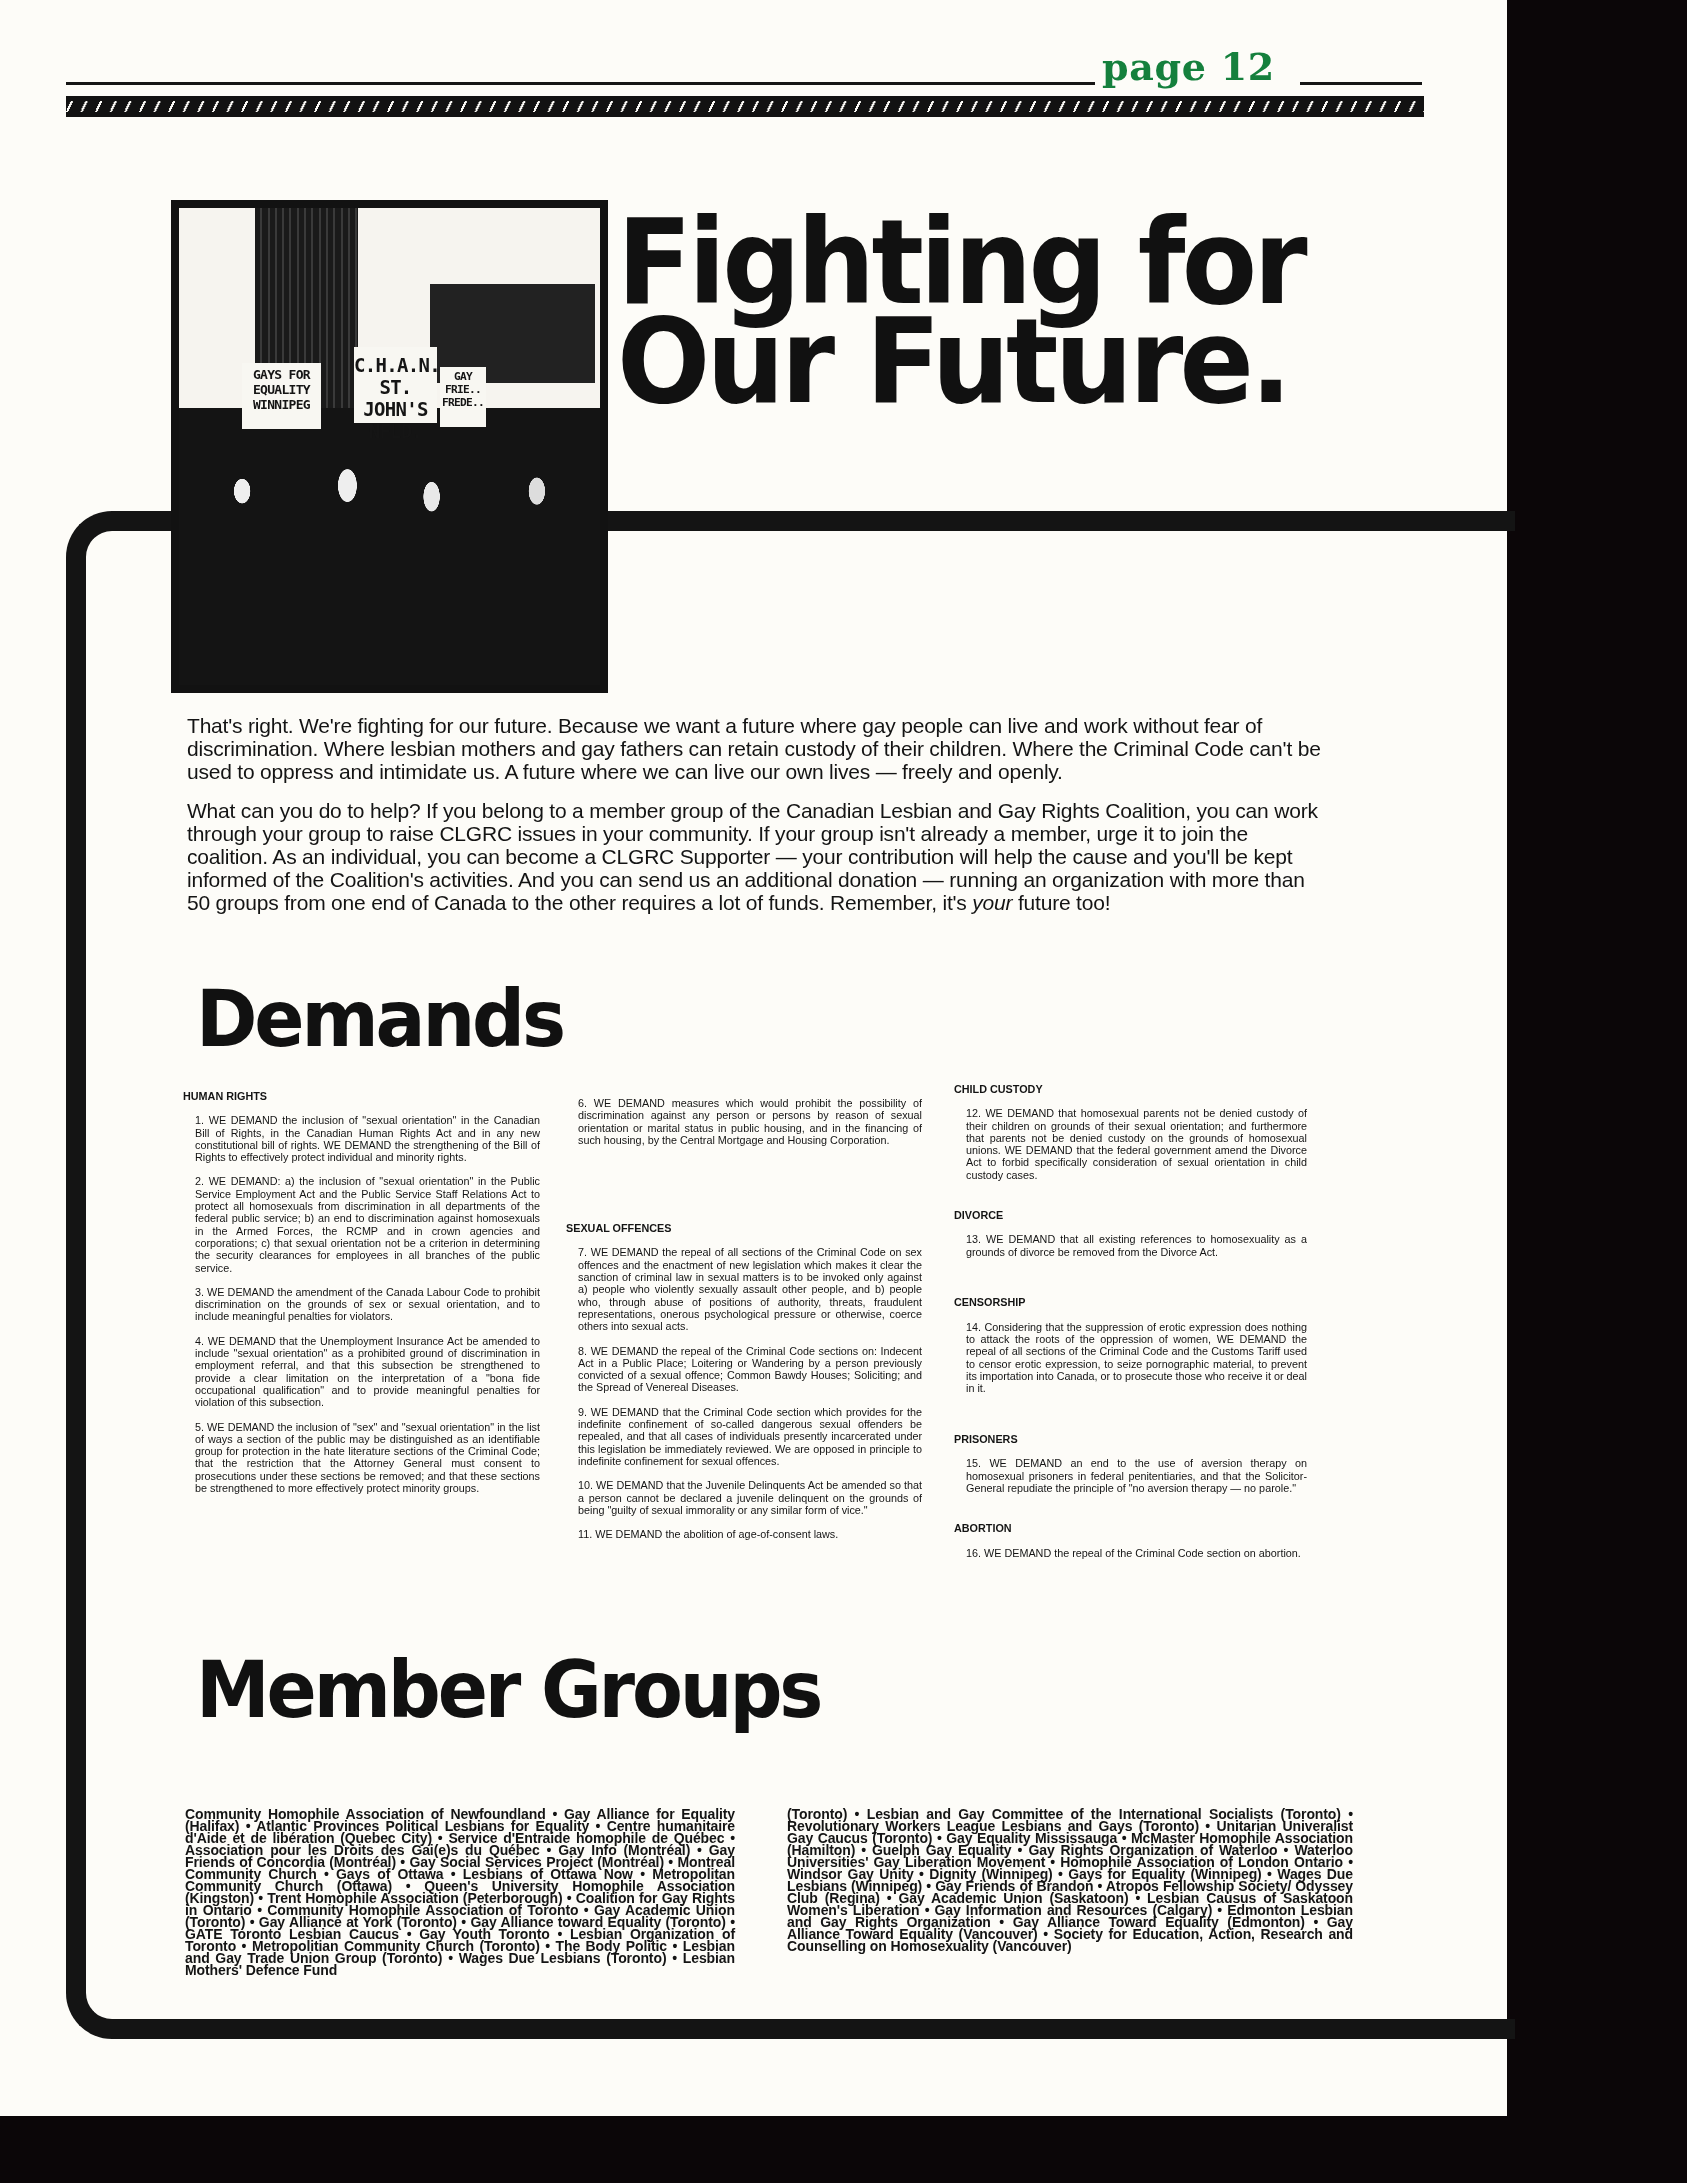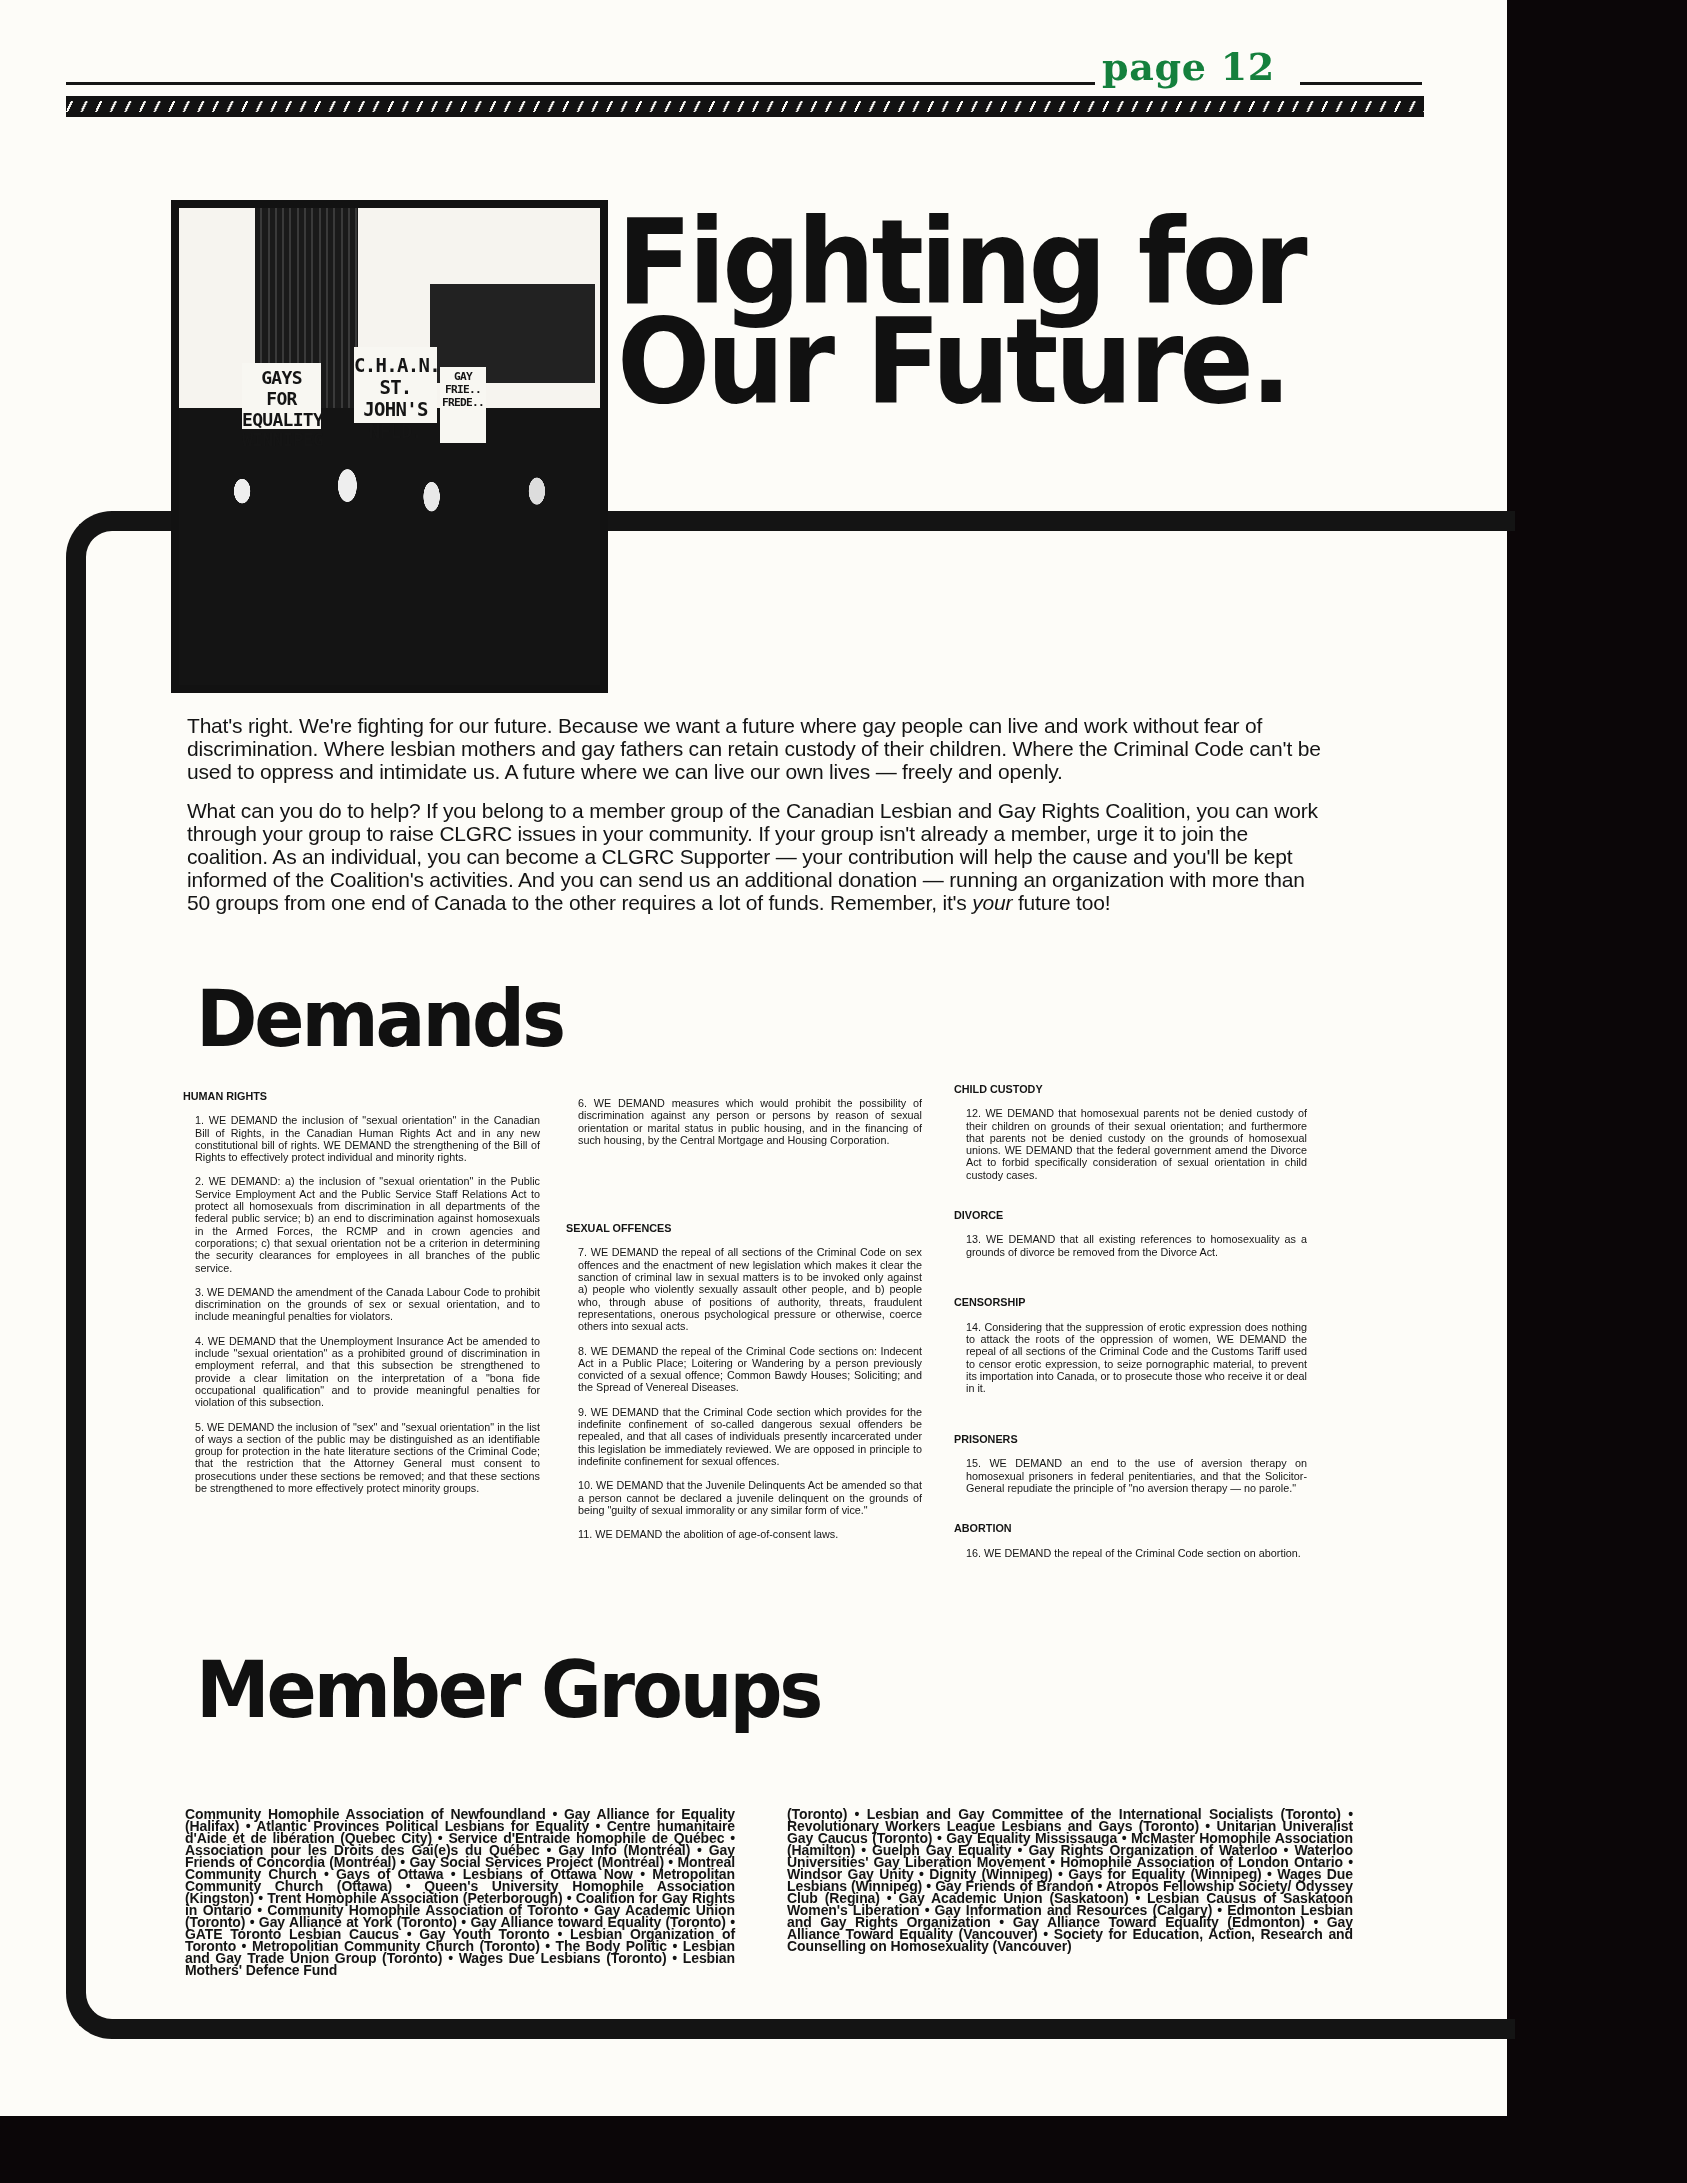--- a/index.html
+++ b/index.html
@@ -30,23 +30,23 @@
   .photo .tower { position:absolute; left:76px; top:0; width:103px; height:225px; background:#1a1a1a;
                   background-image:repeating-linear-gradient(90deg, #1a1a1a 0 5.3px, #3a3a3a 5.3px 7.3px); }
   .photo .bldg { position:absolute; left:251px; top:76px; width:165px; height:99px; background:#222; }
   .photo .crowd { position:absolute; left:0; bottom:0; width:100%; height:58%; background:#141414;
                   background-image:radial-gradient(ellipse 20px 30px at 15% 30%, #eee 40%, transparent 42%),
                                    radial-gradient(ellipse 23px 40px at 40% 28%, #eee 40%, transparent 42%),
                                    radial-gradient(ellipse 20px 36px at 60% 32%, #e8e8e8 40%, transparent 42%),
                                    radial-gradient(ellipse 20px 33px at 85% 30%, #ddd 40%, transparent 42%); }
   .sign { position:absolute; background:#f8f7f2; font-family:"DejaVu Sans Mono", monospace; font-weight:bold;
           color:#151515; text-align:center; line-height:1.15; letter-spacing:-0.7px; }
-  .sign.s1 { left:63px; top:155px; width:79px; height:66px; font-size:18px; padding-top:5.3px; box-sizing:border-box; }
+  .sign.s1 { left:63px; top:155px; width:79px; height:66px; font-size:13px; padding-top:5.3px; box-sizing:border-box; }
   .sign.s2 { left:175px; top:139px; width:83px; height:76px; font-size:19px; padding-top:8px; box-sizing:border-box; }
-  .sign.s3 { left:261px; top:159px; width:46px; height:76px; font-size:11.2px; padding-top:4px; box-sizing:border-box; overflow:hidden; }
+  .sign.s3 { left:261px; top:159px; width:46px; height:60px; font-size:11.2px; padding-top:4px; box-sizing:border-box; overflow:hidden; }
 
   
   .title { position:absolute; left:617px; top:213px; font-family:"DejaVu Sans", sans-serif; font-weight:900;
            font-size:118px; line-height:99px; letter-spacing:-4px; color:#111; transform:scaleX(0.93); transform-origin:left top; }
 
   
   .intro { position:absolute; left:171px; top:698px; width:1171px; font-family:"Liberation Sans", sans-serif;
            font-size:21px; line-height:23px; color:#141414; letter-spacing:-0.2px; }
   .intro p { margin:16px; }
   .intro em { font-style:italic; }

